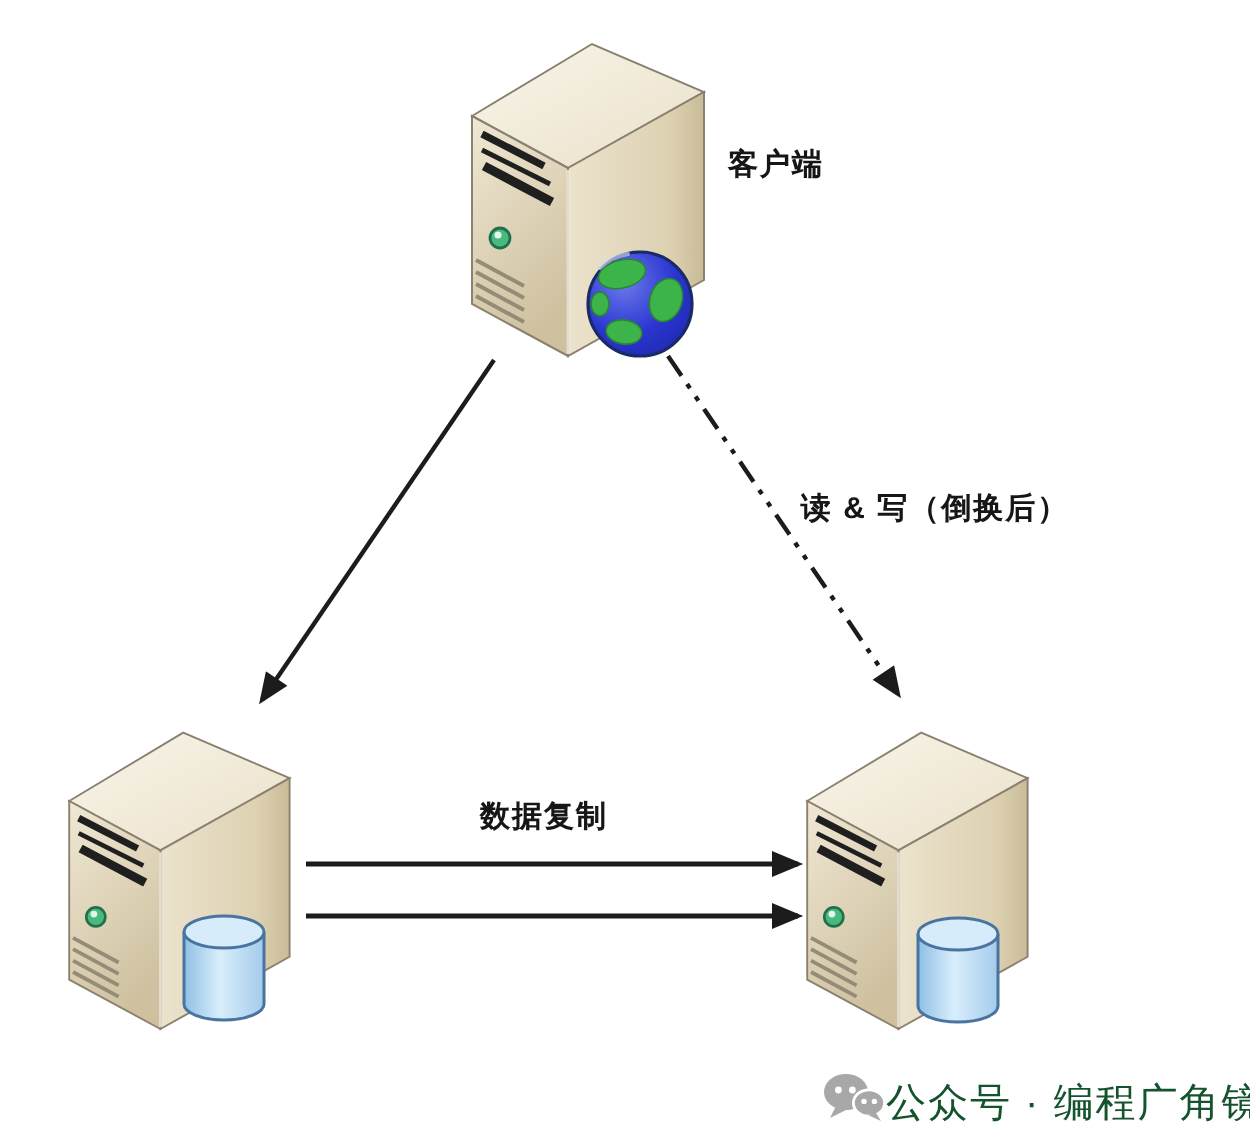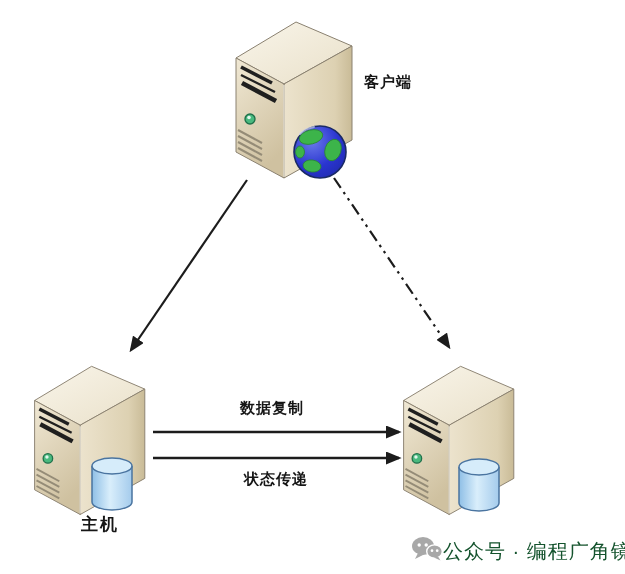--- a/index.html
+++ b/index.html
@@ -126,23 +126,22 @@
       <circle cx="7.2" cy="8" r="1.7" fill="#ffffff"></circle>
       <circle cx="14.2" cy="8" r="1.7" fill="#ffffff"></circle>
       <circle cx="20" cy="13.7" r="1.35" fill="#ffffff"></circle>
       <circle cx="25.2" cy="13.7" r="1.35" fill="#ffffff"></circle>
     </g>
   </svg>
 
   <div class="lbl" style="left:358px;top:73px;width:60px;">客户端</div>
 
 
+  <div class="lbl" style="left:395px;top:245px;width:145px;">读 &amp; 写（倒换后）</div>
 
   <div class="lbl" style="left:222px;top:399px;width:100px;text-align:center;">数据复制</div>
 
-  <div class="lbl" style="left:226px;top:470px;width:100px;">状态传递</div>
 
-  <div class="lbl lbl-node" style="left:60px;top:513px;width:80px;">主机</div>
 
 
   <div class="watermark">公众号 · 编程广角镜</div>
 
 </div>
 
 </body></html>

